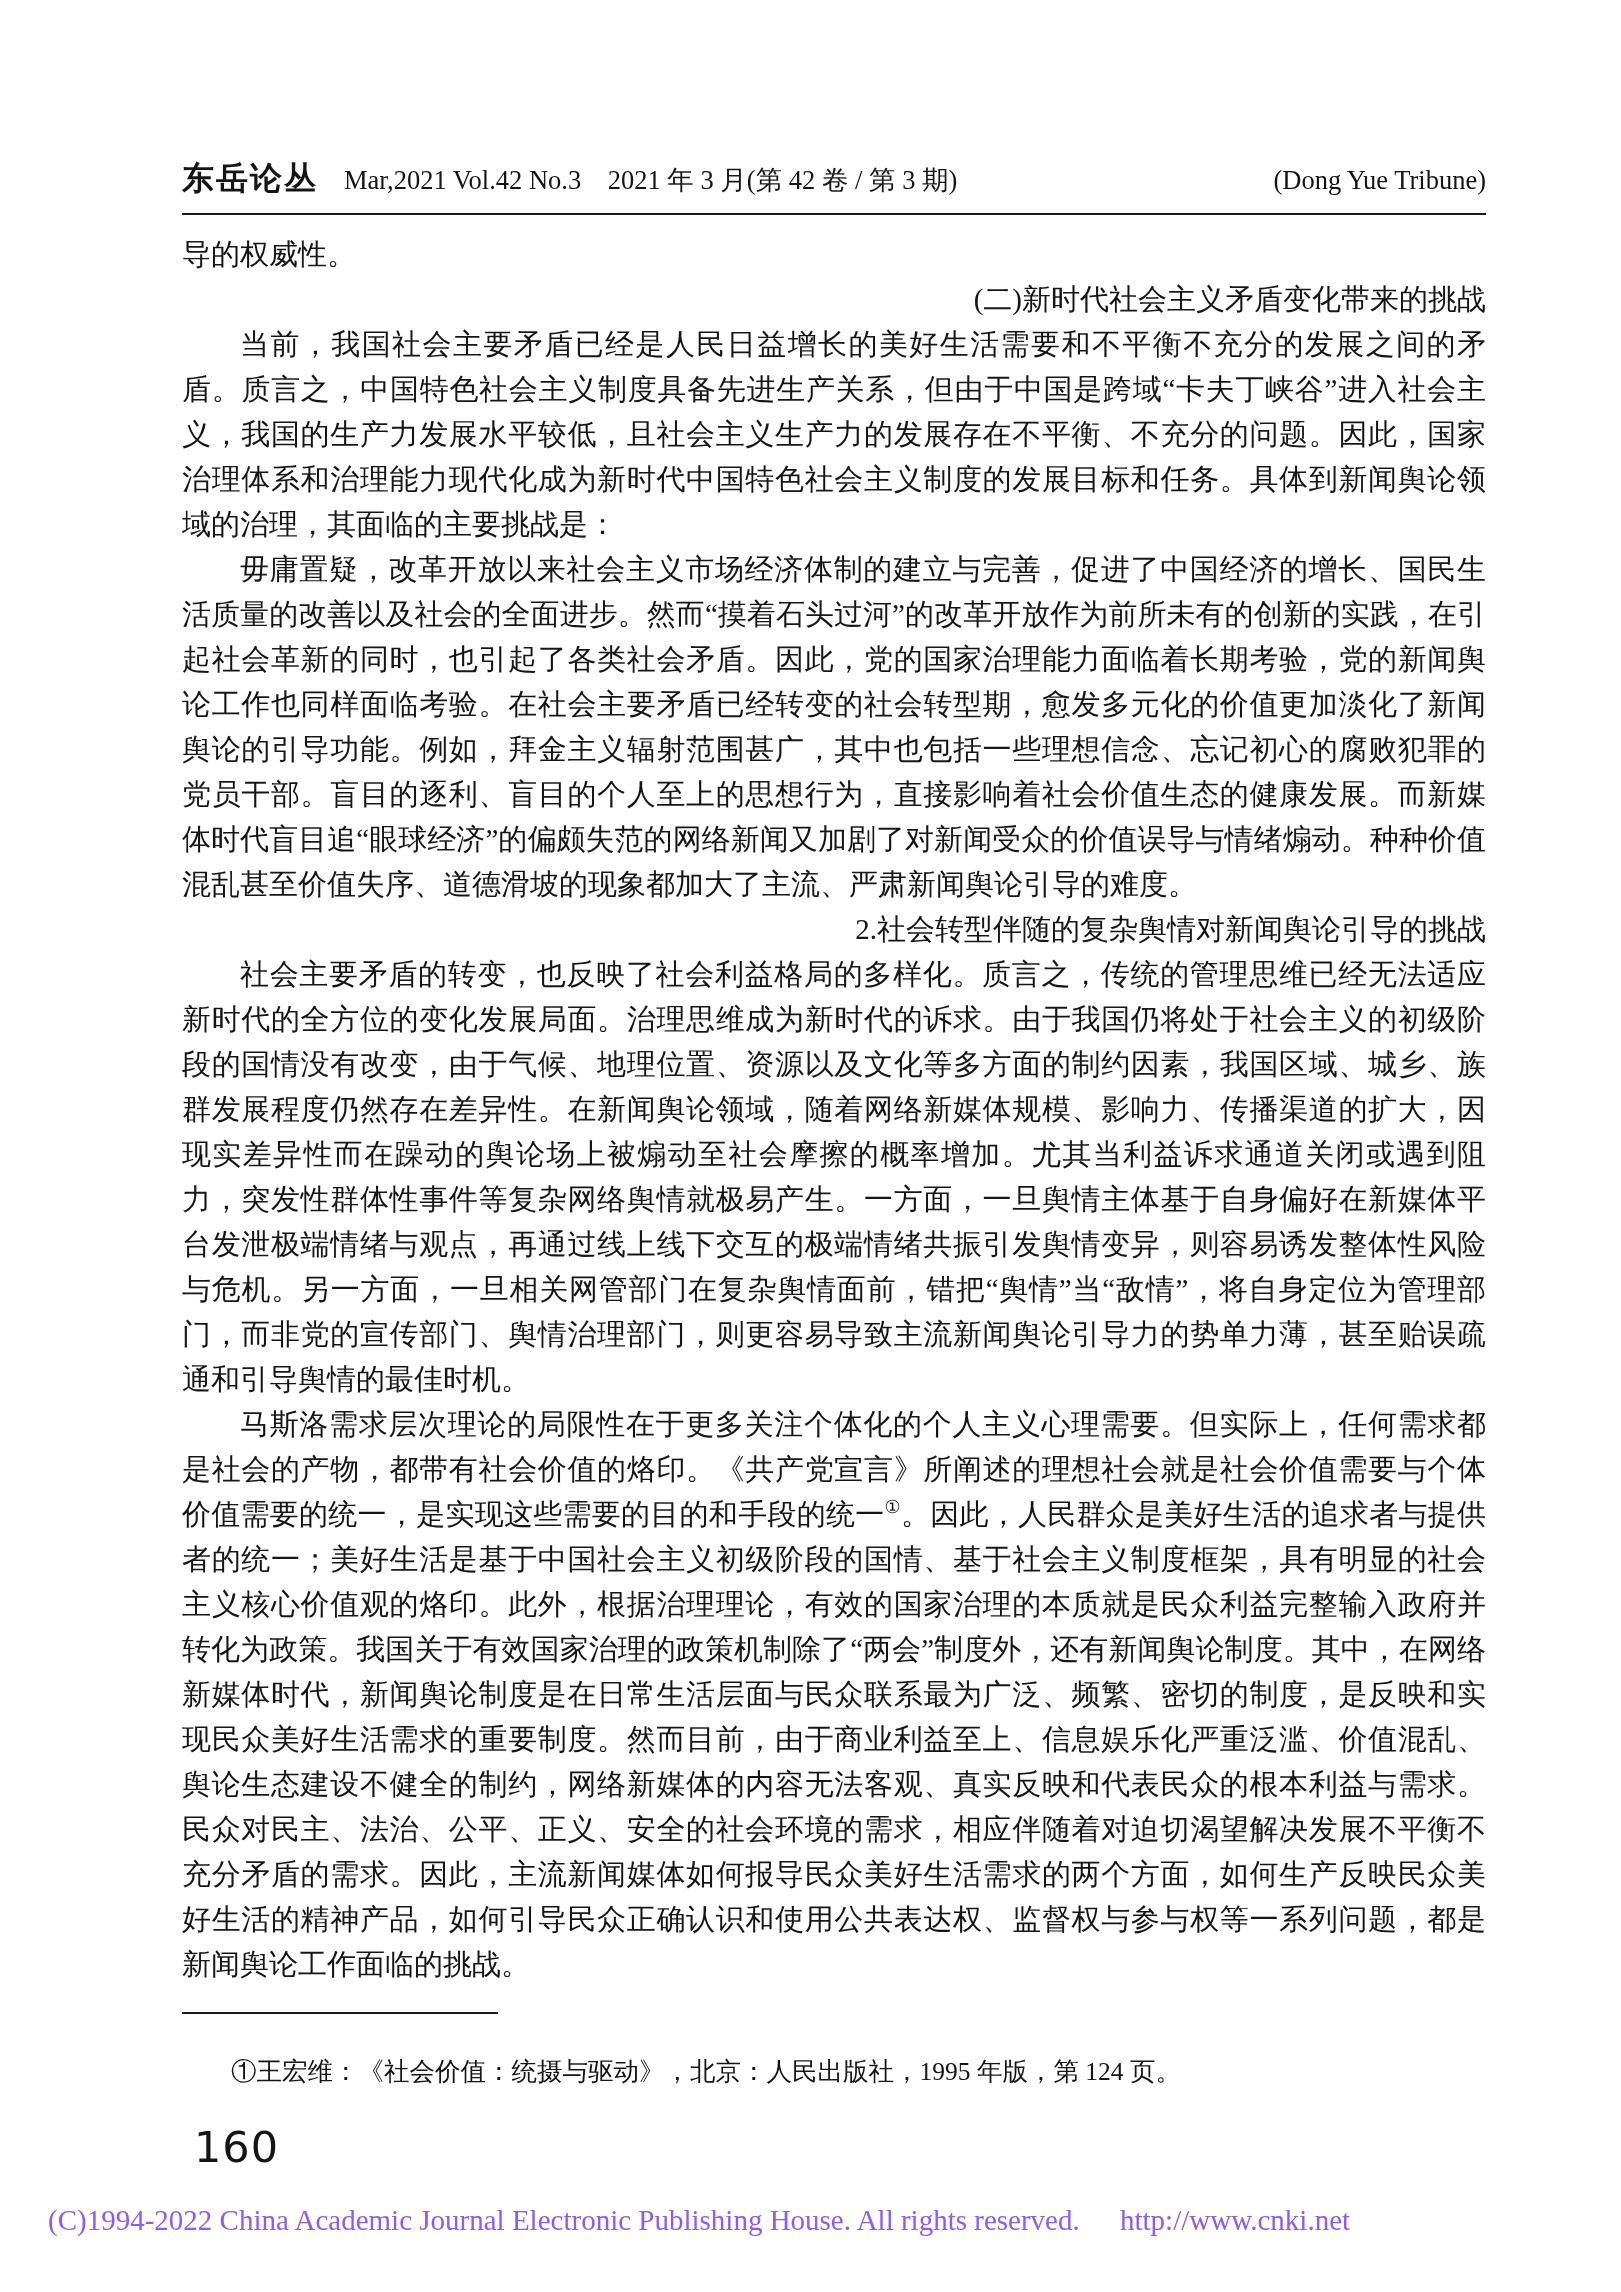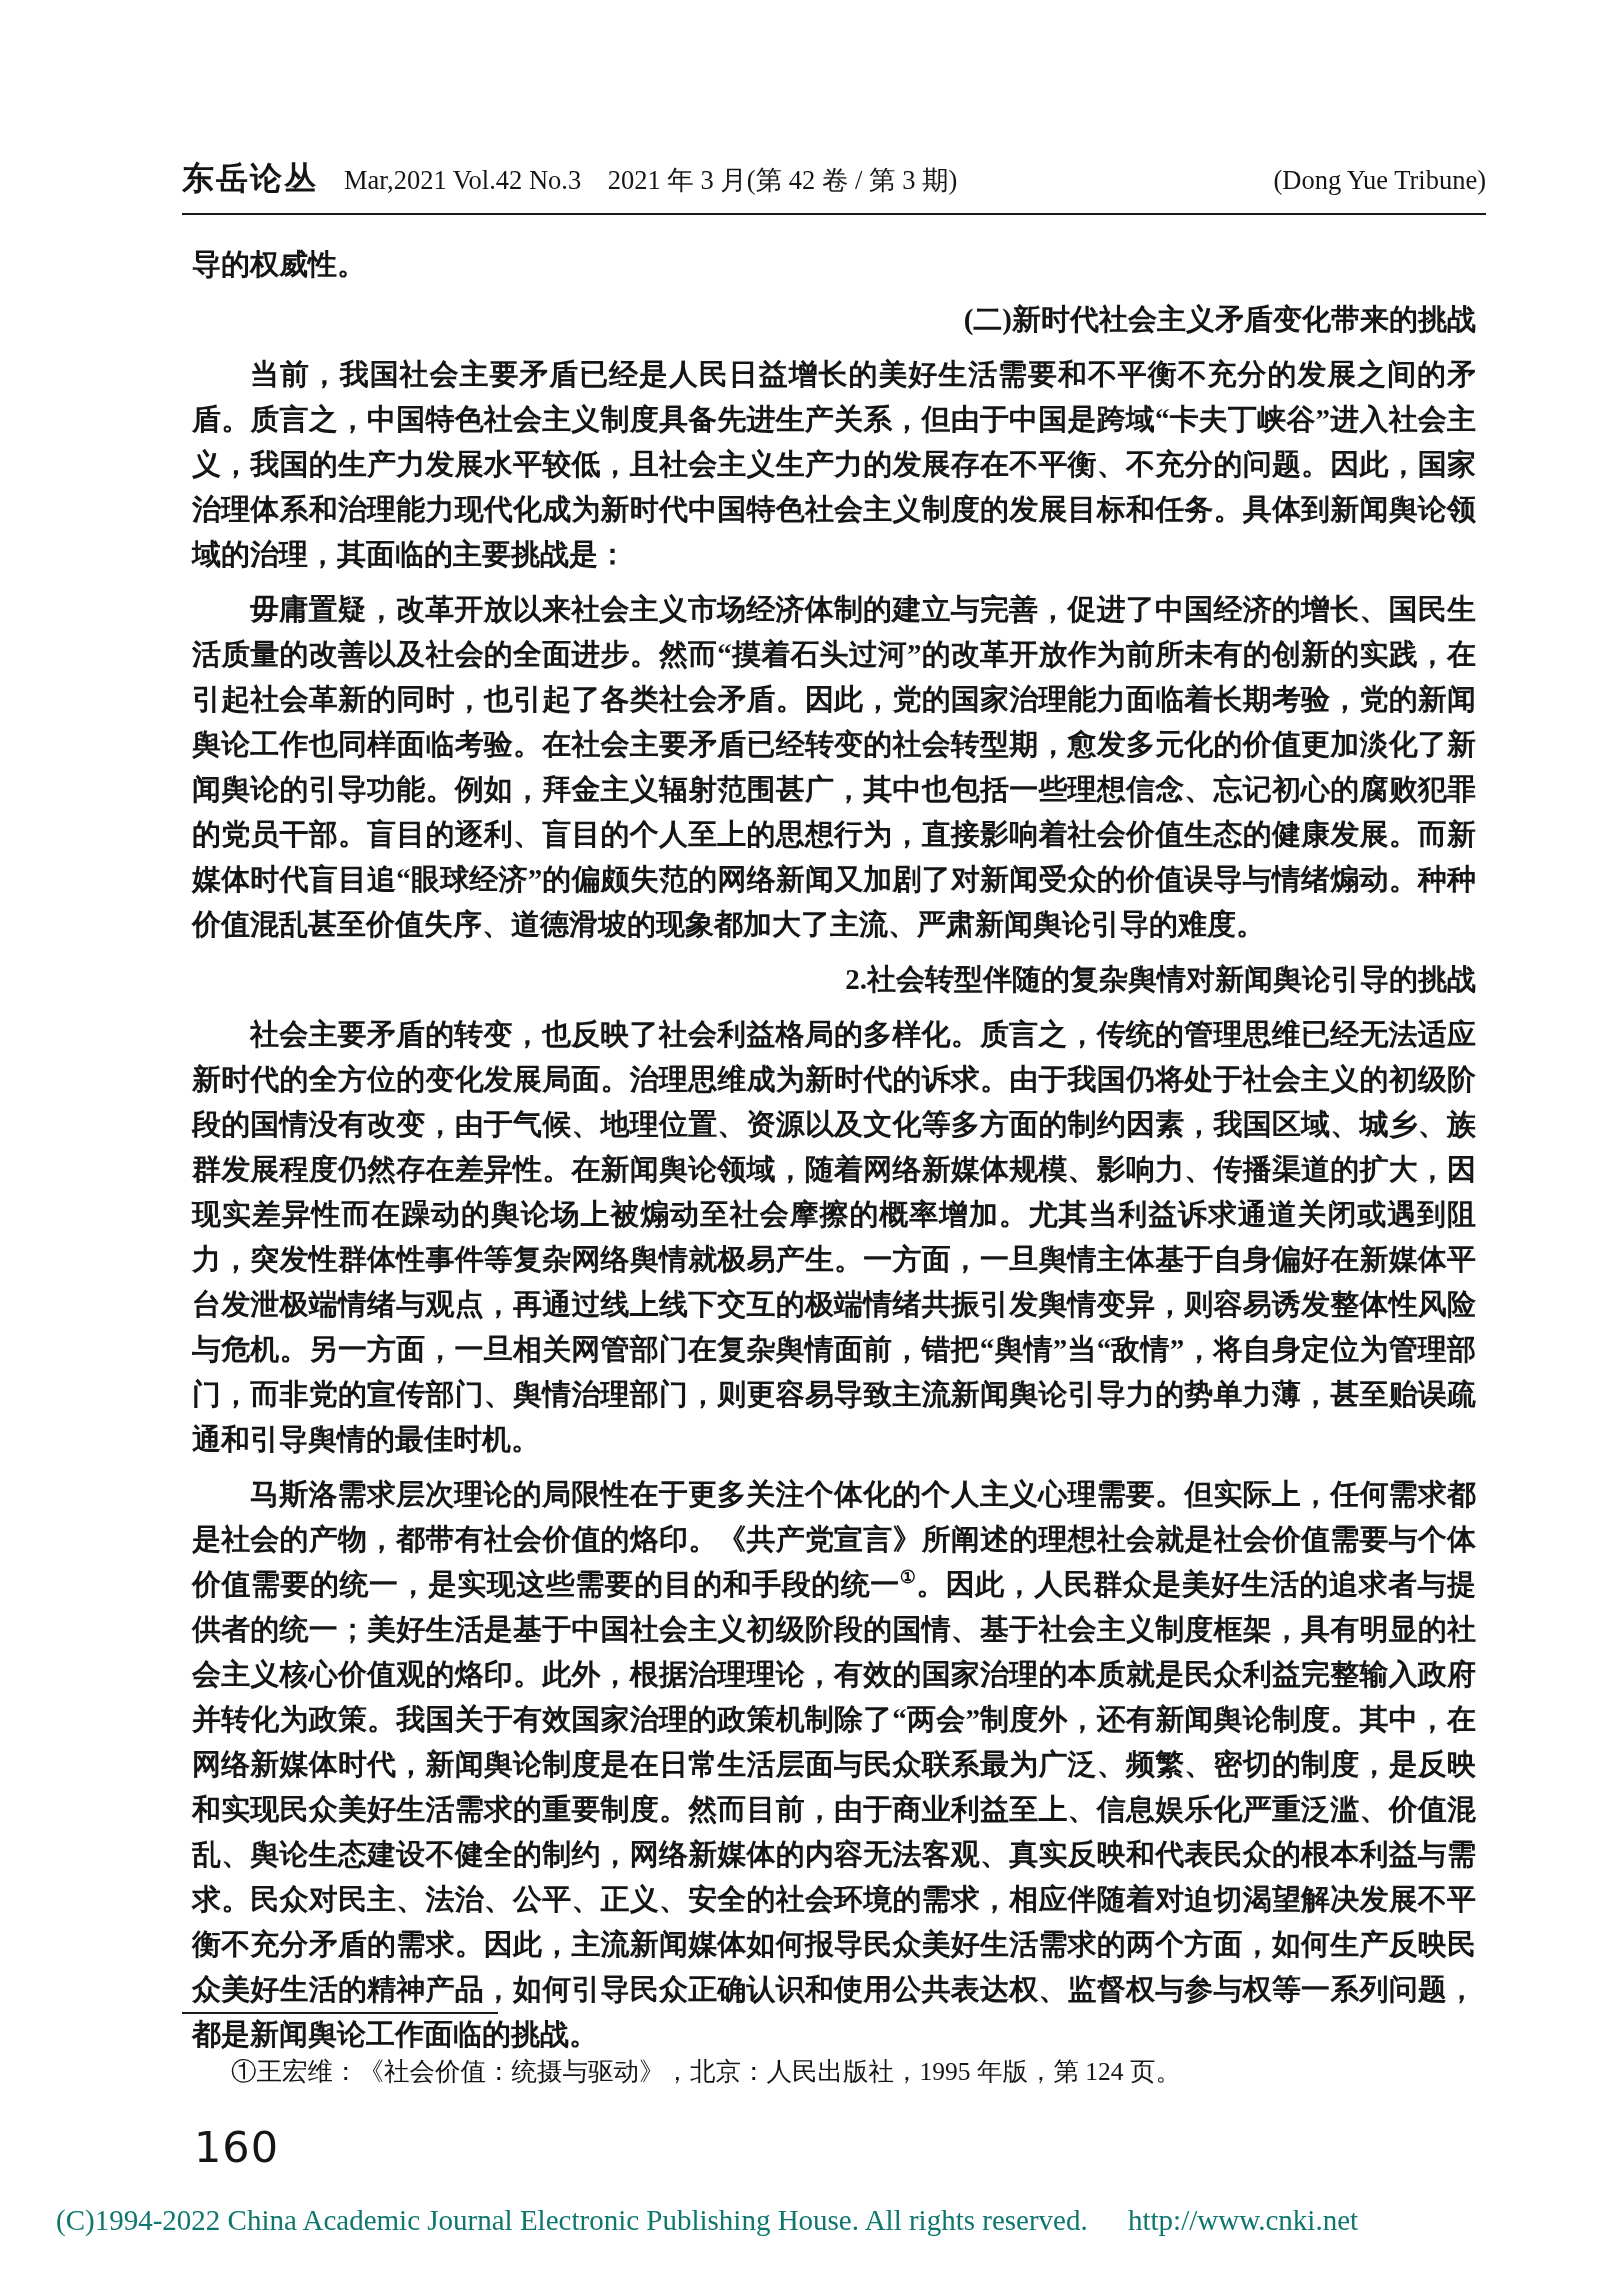--- a/index.html
+++ b/index.html
@@ -28,21 +28,21 @@
   .issue-info { font-size: 26.5px; }
   .journal-name-en { font-size: 26.5px; }
 
   
   .article-body {
     position: absolute;
     top: 232px; left: 182px; width: 1304px;
     font-size: 29px; line-height: 45px;
     text-align: justify;
   }
-  .article-body p { margin: 10px; font-weight: bold; }
+  .article-body p { margin: 0; }
   .para.paragraph, .para.heading, .para.subheading { text-indent: 2em; }
   .para.continuation { text-indent: 0; }
   .para.heading, .para.subheading { text-align: right; }
   .para sup {
     font-size: 0.62em;
     vertical-align: super;
     line-height: 0;
   }
 
   
@@ -64,23 +64,23 @@
     position: absolute;
     top: 2122px; left: 194px;
     font-size: 43px;
     font-family: "DejaVu Sans", sans-serif;
     letter-spacing: 1px;
   }
 
   
   .scan-footer {
     position: absolute;
-    top: 2204px; left: 56px; right: 39px;
+    top: 2204px; left: 48px; right: 39px;
     font-size: 29px;
-    color: #0f766e;
+    color: #8b5cf6;
     white-space: nowrap;
   }
   .scan-footer .footer-url { margin-left: 33px; }
 </style>
 </head>
 <body>
 
 <div class="page">
 
   <div class="header">

